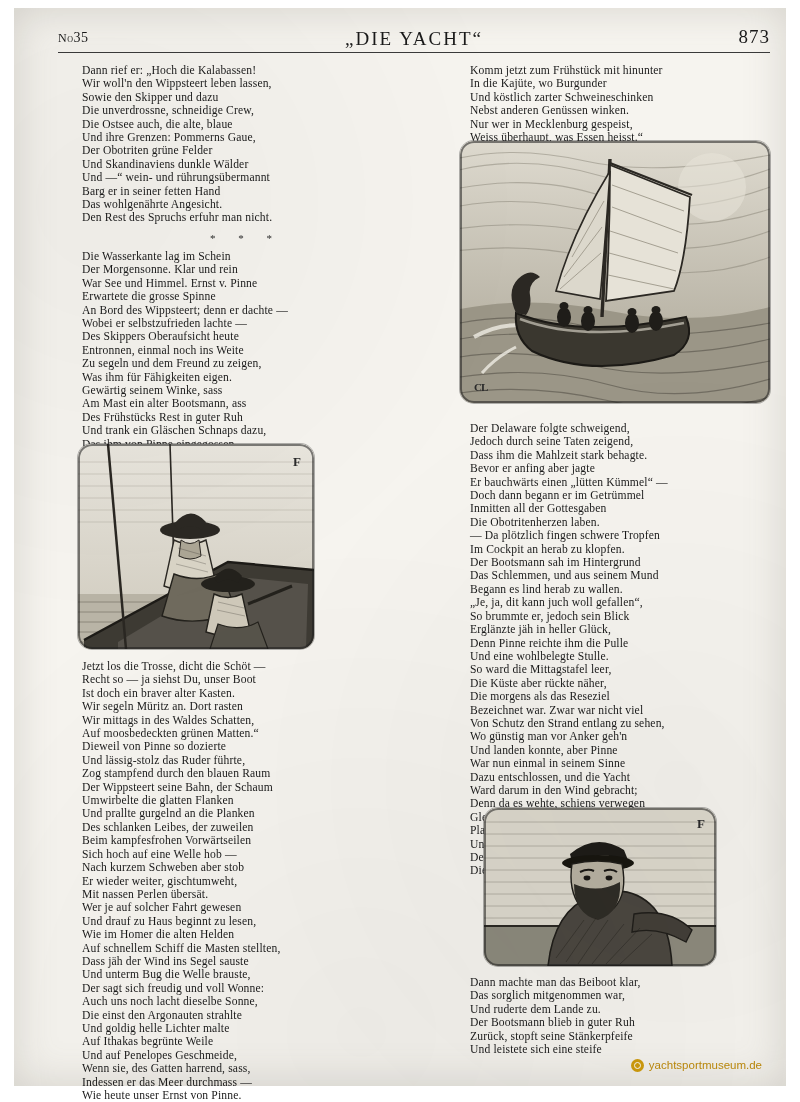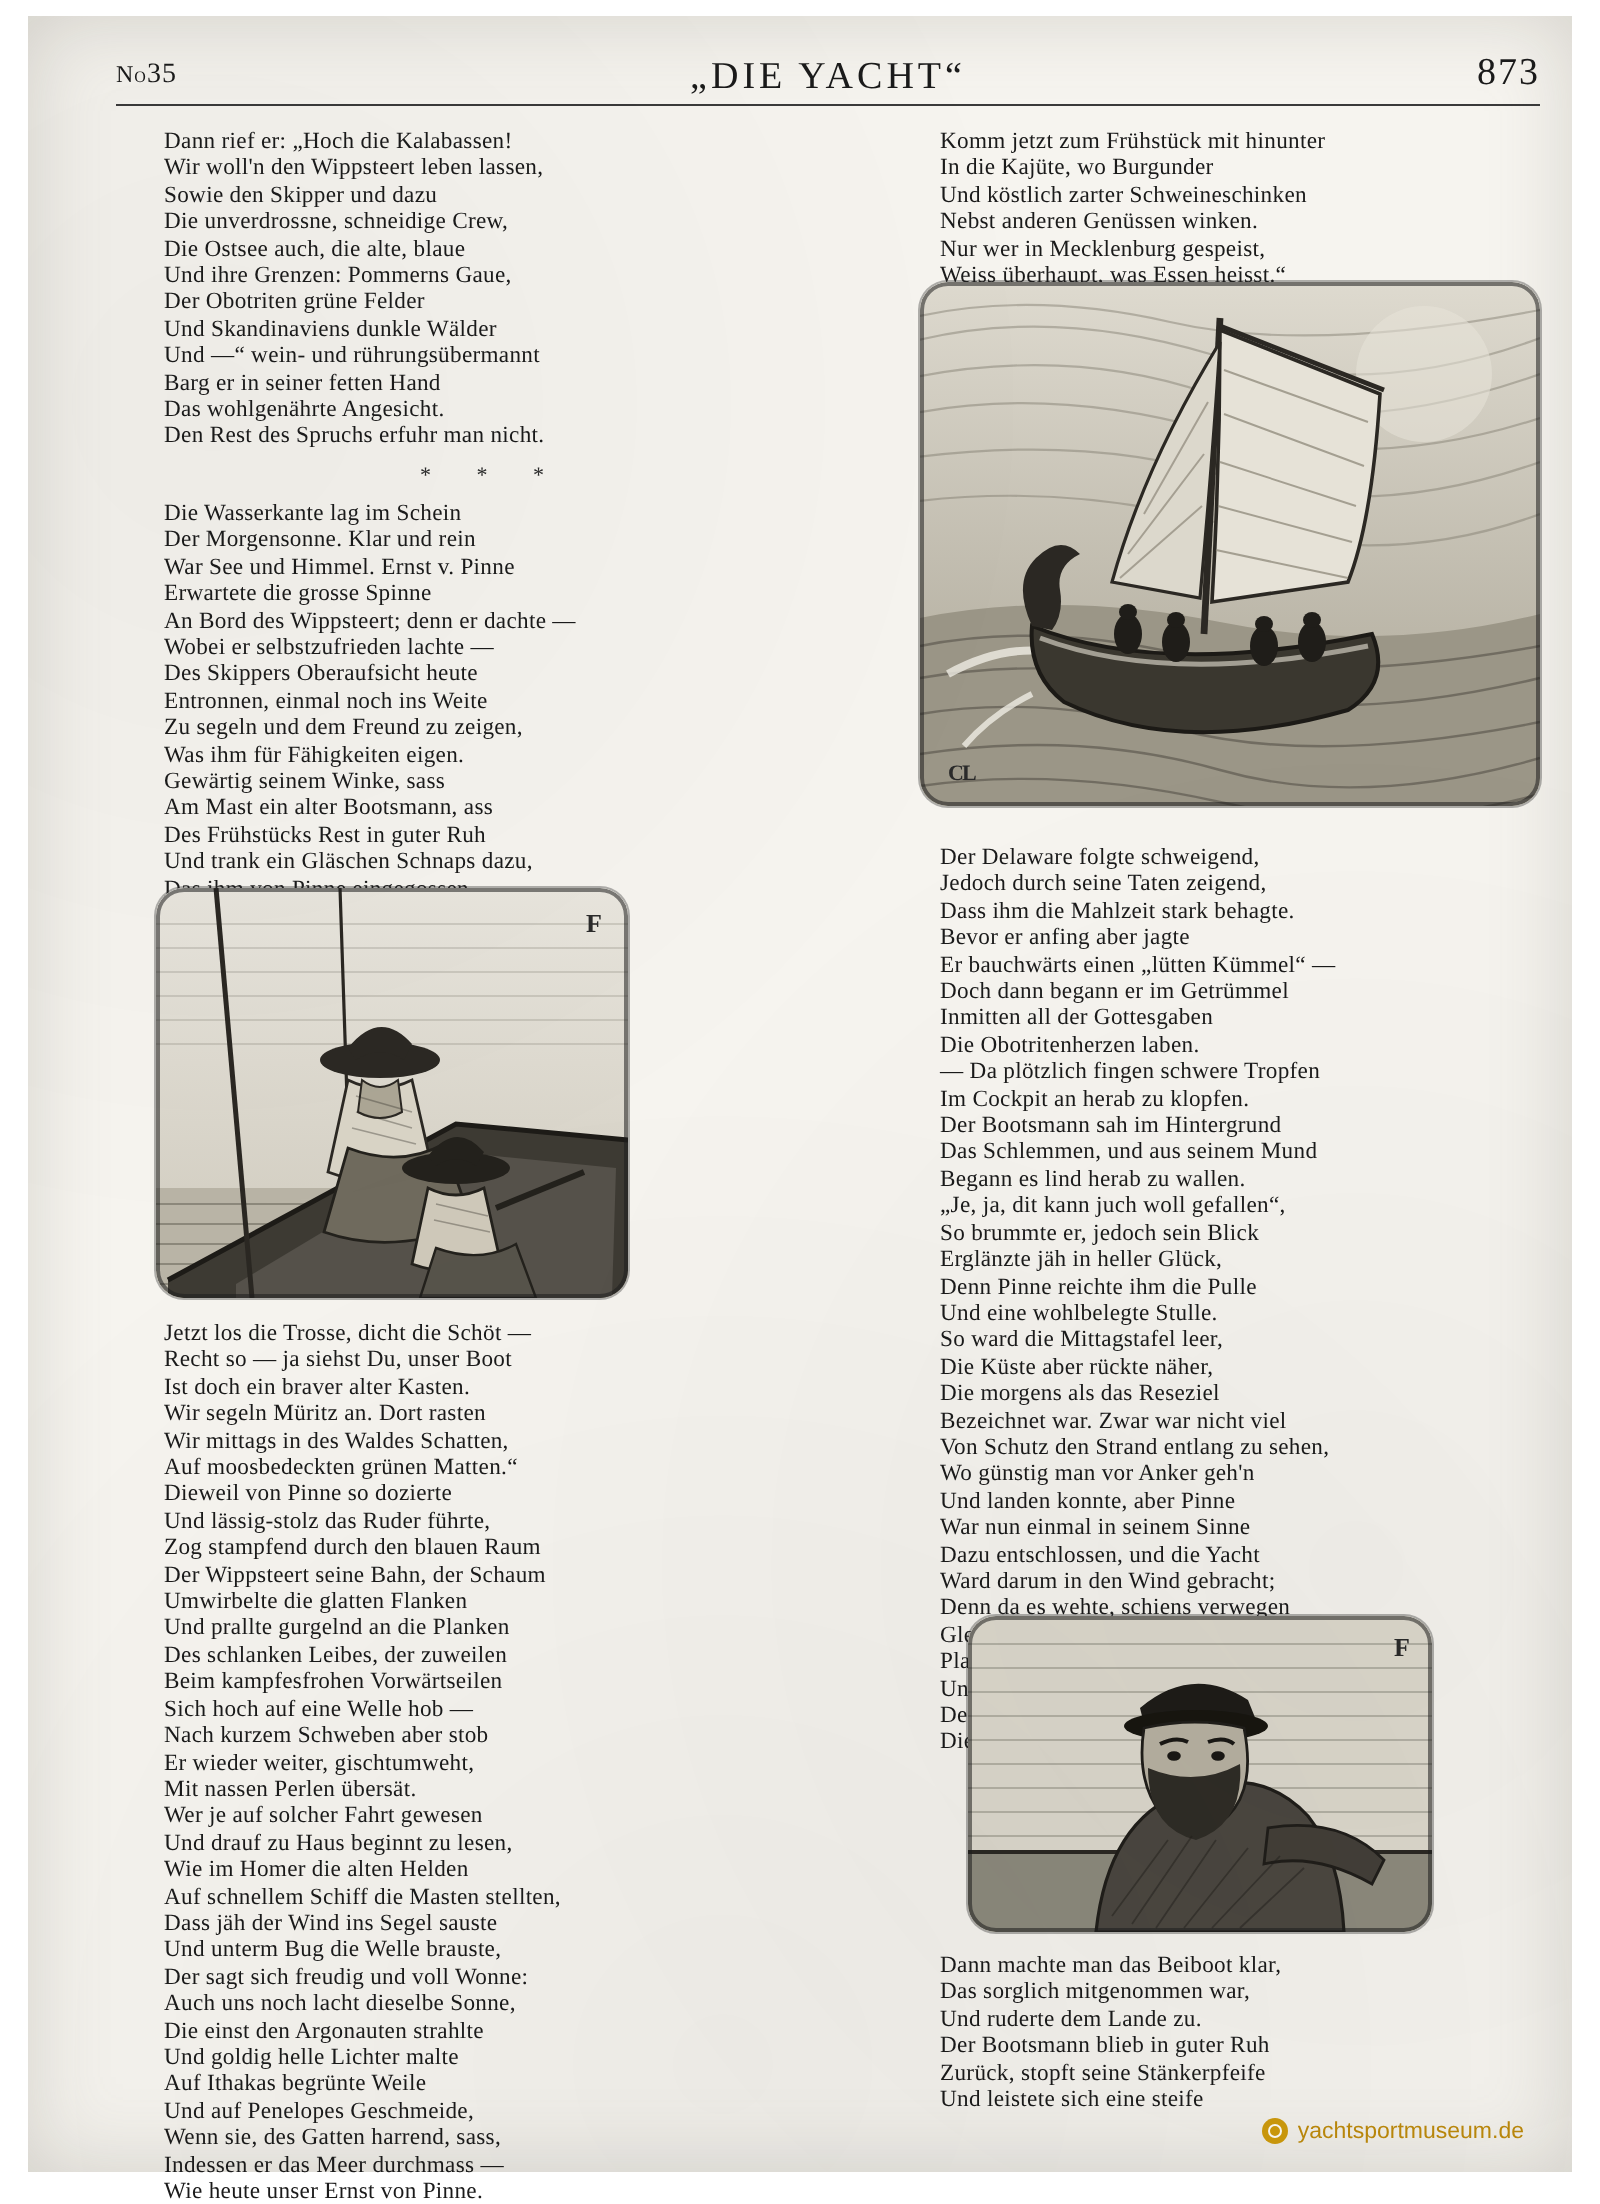--- a/index.html
+++ b/index.html
@@ -129,21 +129,20 @@
     color: #2a2a2a;
     letter-spacing: -1px;
   }
 
   
   .logo {
     position: absolute;
     right: 24px;
     bottom: 14px;
     display: flex;
-    align-items: center;
     gap: 5px;
     color: #b8860b;
     font-family: "Liberation Sans", sans-serif;
     font-size: 11.5px;
   }
   .logo .dot {
     width: 13px;
     height: 13px;
     border-radius: 50%;
     background: #c8960c;

